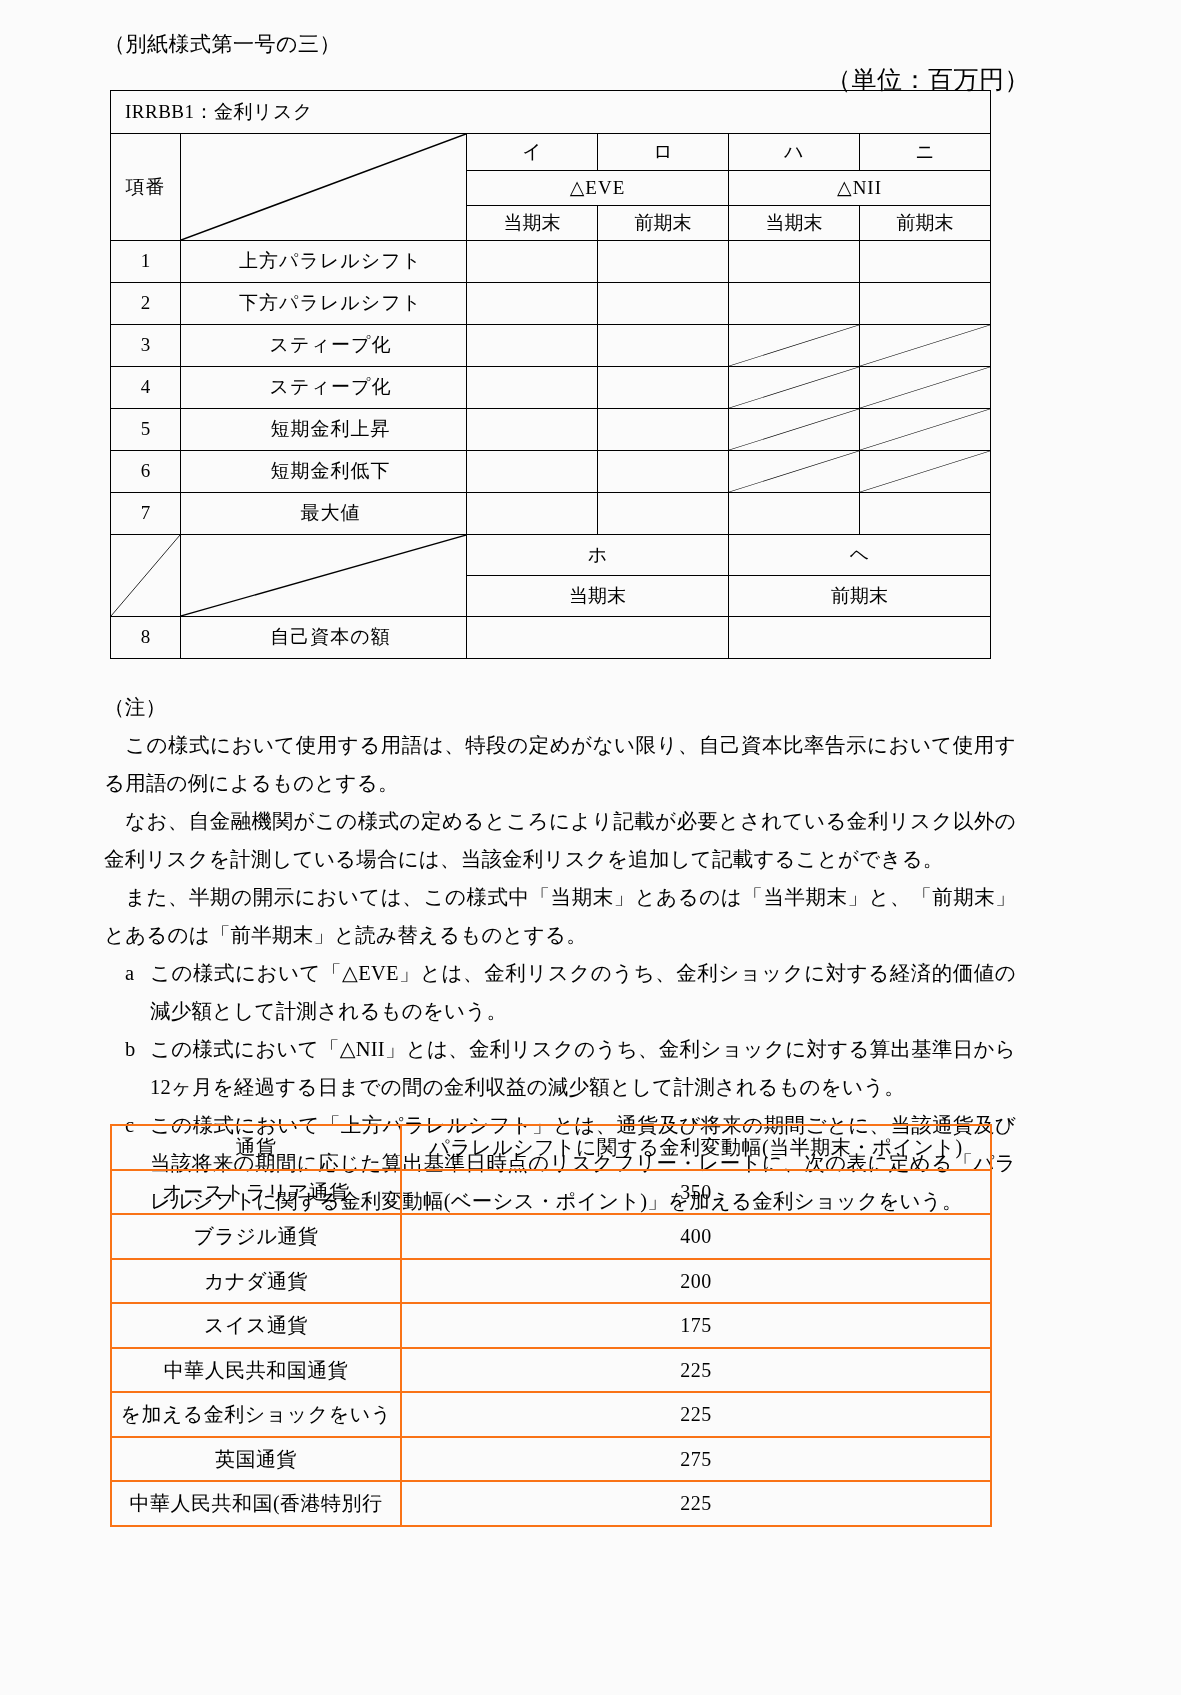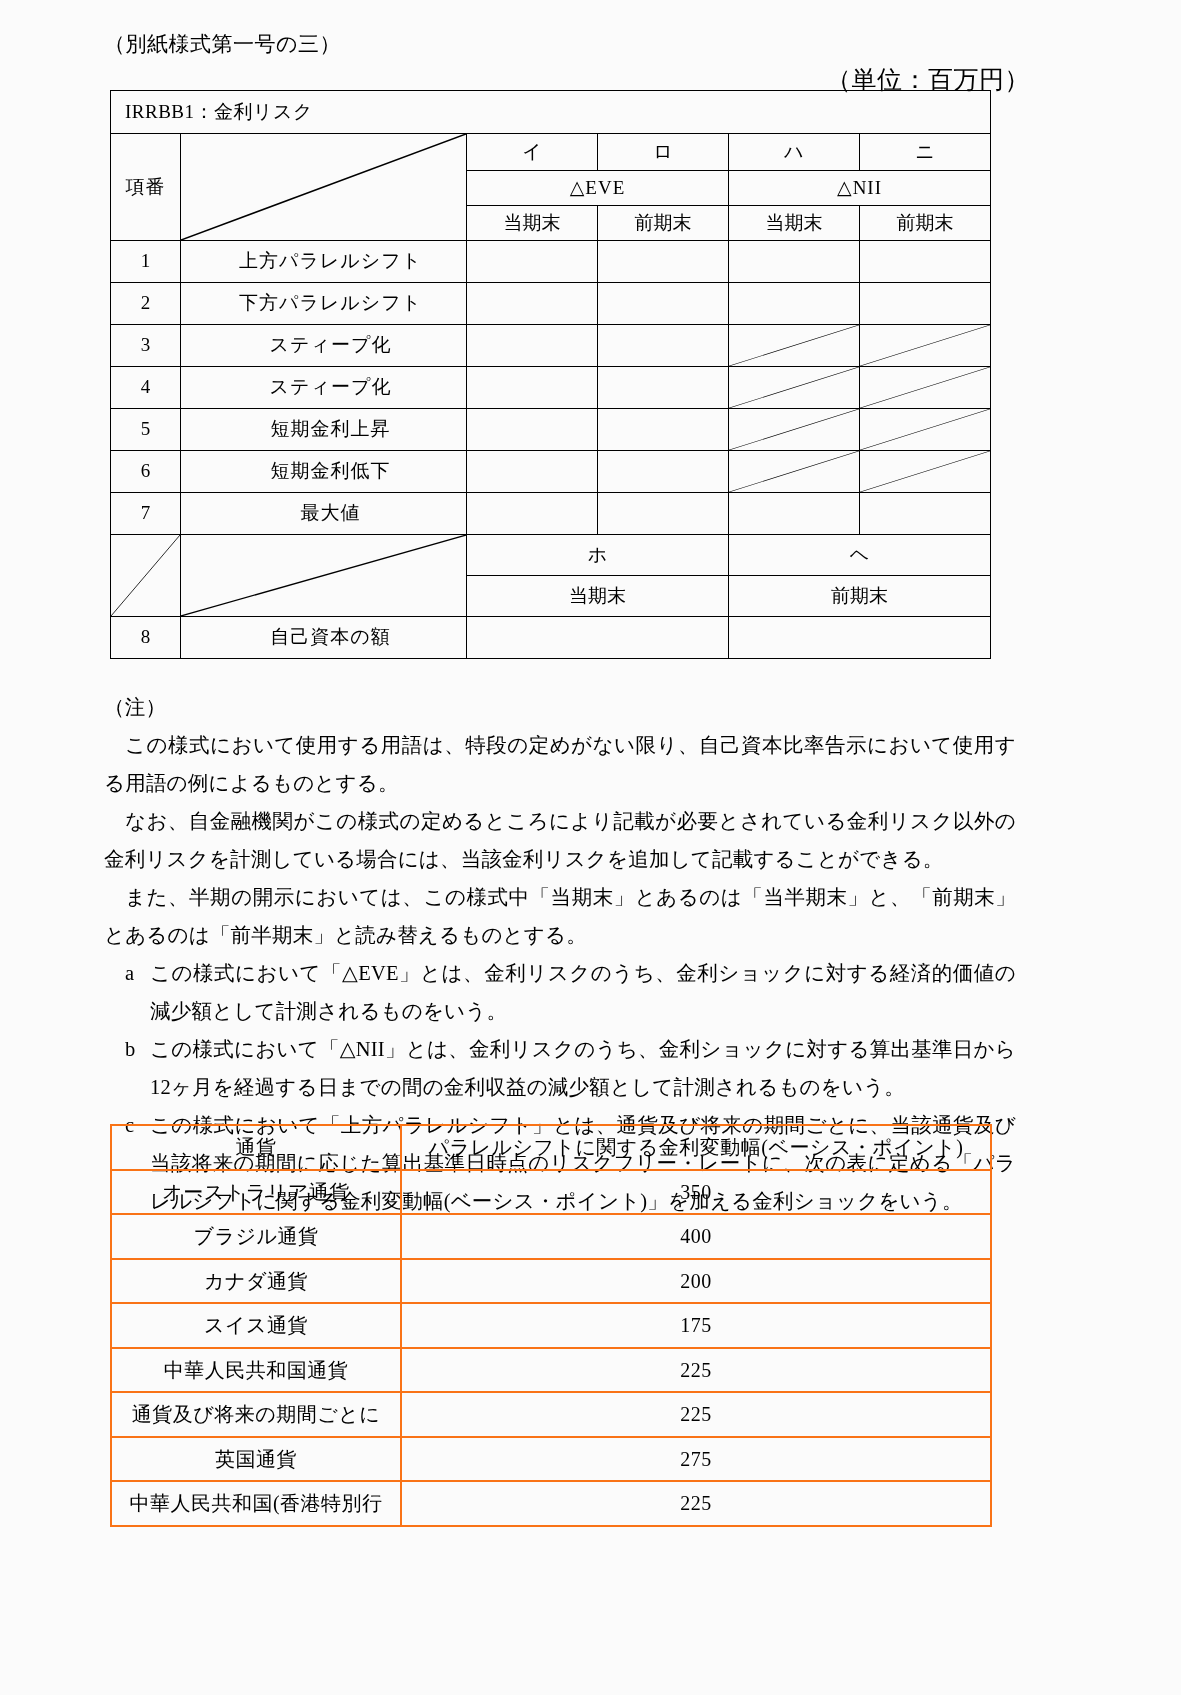--- a/index.html
+++ b/index.html
@@ -351,21 +351,21 @@
 
   <div class="ccy-wrap">
     <table class="ccy">
       <colgroup>
           <col style="width:290px">
           <col style="width:590px">
         </colgroup>
       <tbody>
         <tr>
           <td class="hdr ccy-name">通貨</td>
-          <td class="hdr ccy-bp">パラレルシフトに関する金利変動幅(ベーシス・ポイント)</td>
+          <td class="hdr ccy-bp">パラレルシフトに関する金利変動幅(当半期末・ポイント)</td>
         </tr>
         <tr>
           <td class="ccy-name">オーストラリア通貨</td>
           <td class="ccy-bp">350</td>
         </tr>
         <tr>
           <td class="ccy-name">ブラジル通貨</td>
           <td class="ccy-bp">400</td>
         </tr>
         <tr>
@@ -374,21 +374,21 @@
         </tr>
         <tr>
           <td class="ccy-name">スイス通貨</td>
           <td class="ccy-bp">175</td>
         </tr>
         <tr>
           <td class="ccy-name">中華人民共和国通貨</td>
           <td class="ccy-bp">225</td>
         </tr>
         <tr>
-          <td class="ccy-name">通貨及び将来の期間ごとに</td>
+          <td class="ccy-name">を加える金利ショックをいう</td>
           <td class="ccy-bp">225</td>
         </tr>
         <tr>
           <td class="ccy-name">英国通貨</td>
           <td class="ccy-bp">275</td>
         </tr>
         <tr>
           <td class="ccy-name">中華人民共和国(香港特別行</td>
           <td class="ccy-bp">225</td>
         </tr>

